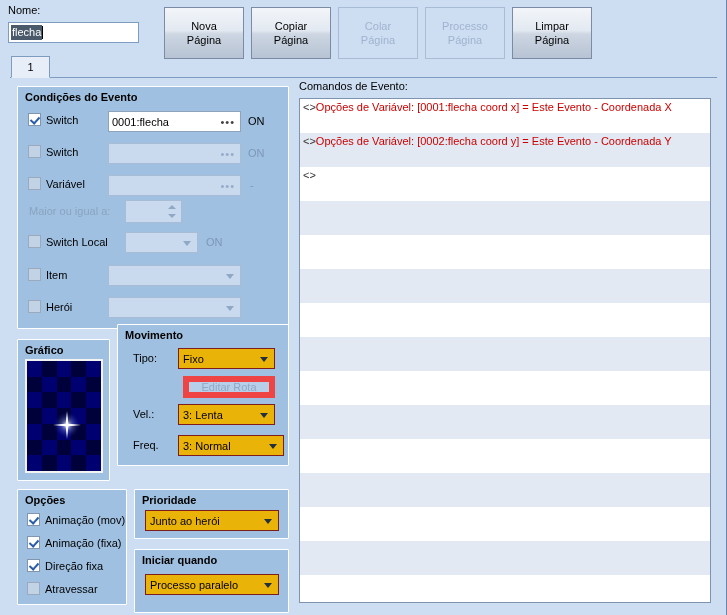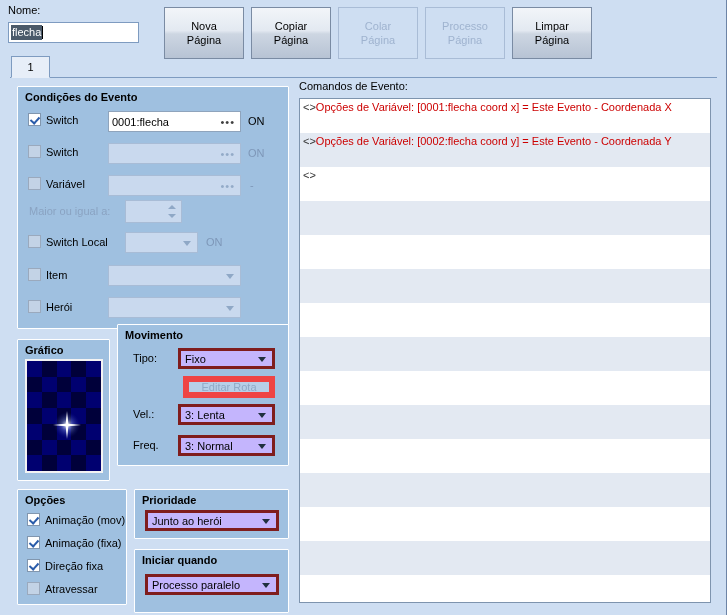--- a/index.html
+++ b/index.html
@@ -138,22 +138,22 @@
   .field .ell {
     position: absolute; right: 5px; top: 50%;
     transform: translateY(-50%);
     letter-spacing: 1px; color: #404040; font-size: 11px;
   }
   .field.dis .ell { color: #93abc8; }
 
   .combo {
     position: absolute;
     box-sizing: border-box;
-    border: 3px solid #7f1d1d;
-    background: #c4b5fd;
+    border: 1px solid #7f1d1d;
+    background: #eab308;
     height: 21px;
     font-size: 11px;
     display: flex; align-items: center;
     padding-left: 4px; color: #000;
   }
   .combo.dis { background: #c9d9ee; border: 1px solid #a8bcd6; color: #8fa8c6; }
   .combo .arrow {
     position: absolute; right: 6px; top: 50%;
     margin-top: -2px;
     width: 0; height: 0;
@@ -415,21 +415,21 @@
     </div>
     <div class="flatbtn" style="left:65px; top:51px; width:92px;">
       <span>Editar Rota</span>
     </div>
     <div class="flabel" style="left:15px; top:83px;">Vel.:</div>
     <div class="combo" style="left:60px; top:79px; width:97px;">
       <span>3: Lenta</span>
       <span class="arrow"></span>
     </div>
     <div class="flabel" style="left:15px; top:114px;">Freq.</div>
-    <div class="combo" style="left:60px; top:110px; width:97px;">
+    <div class="combo" style="left:60px; top:110px; width:106px;">
       <span>3: Normal</span>
       <span class="arrow"></span>
     </div>
   </div>
 
   <div class="group grp-pri">
     <div class="gtitle">Prioridade</div>
     <div class="combo" style="left:10px; top:20px; width:134px;">
       <span>Junto ao herói</span>
       <span class="arrow"></span>

